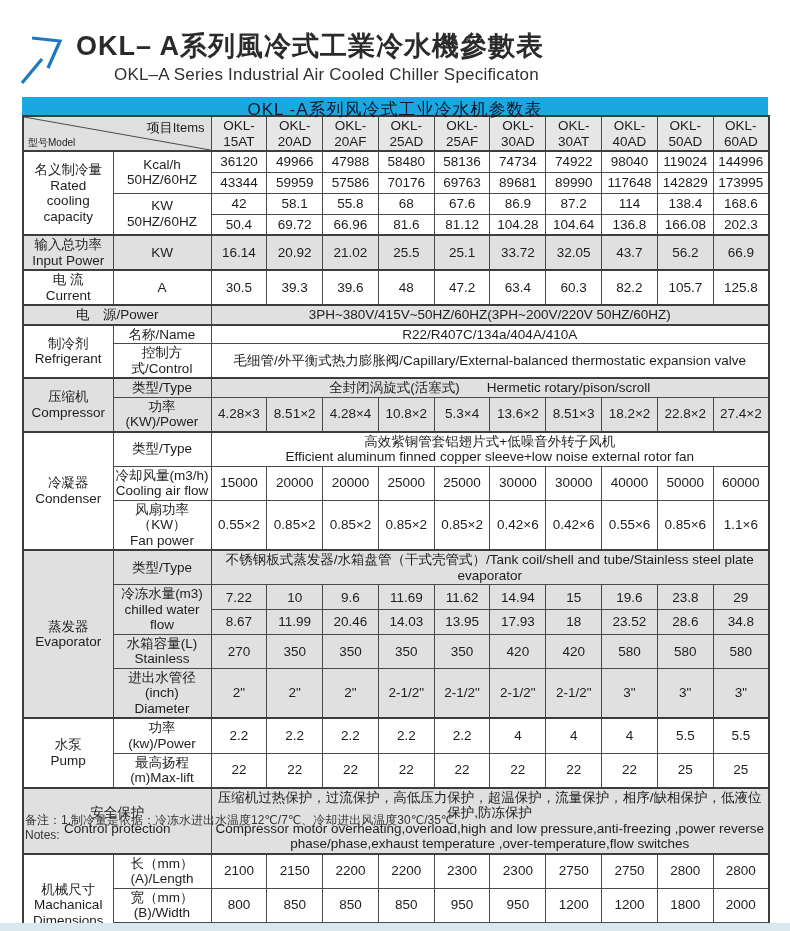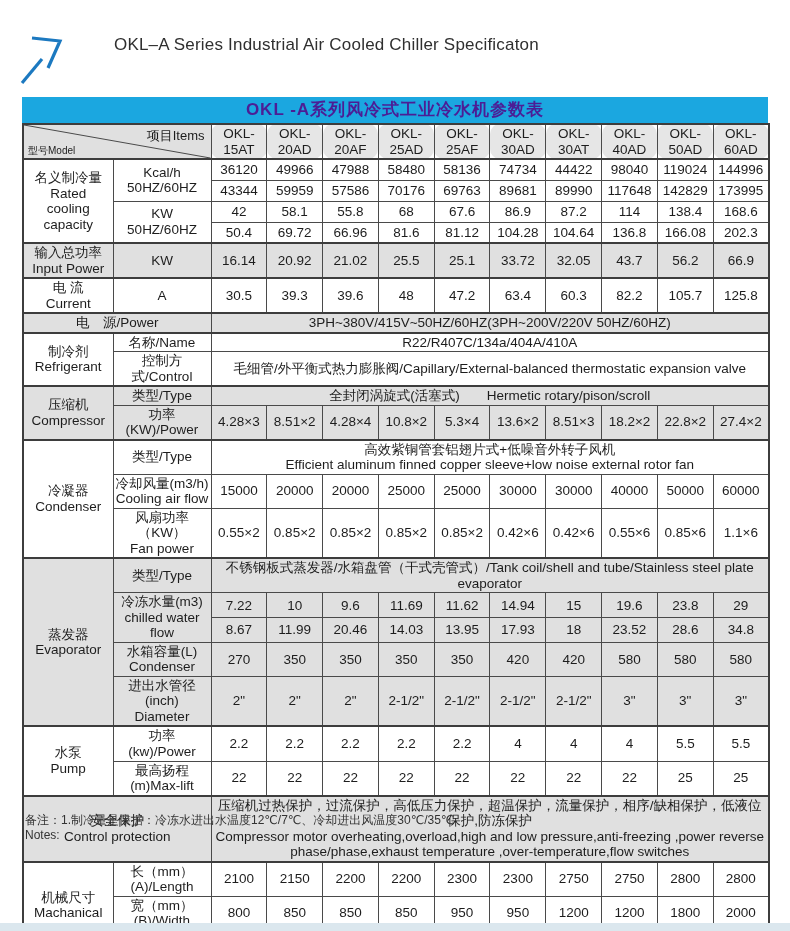--- a/index.html
+++ b/index.html
@@ -11,39 +11,39 @@
   
   .page-header { position:absolute; left:18px; top:26px; display:flex; }
   .logo { width:50px; height:60px; margin-right:8px; }
   .titles { padding-top:6px; }
   .title-zh { font-size:27px; font-weight:bold; color:#2b2b2b; letter-spacing:1px; line-height:1.1; }
   .title-en { font-size:17px; color:#2f2f2f; margin-top:3px; letter-spacing:0.2px;margin-left:38px; }
 
   
   .table-wrap { position:absolute; left:22px; top:97px; width:746px; }
   .table-title {
-    height:26px; line-height:26px; background:#1BA7E0; color:#4c1d95;
-    text-align:center; font-size:17px; font-weight:bold; letter-spacing:1px;
+    height:18px; line-height:26px; background:#1BA7E0; color:#0f172a;
+    text-align:center; font-size:17px; font-weight:normal; letter-spacing:1px;
   }
   table.spec {
     border-collapse:collapse; table-layout:fixed; width:746px;
     border:2px solid #3d3d3d;
   }
   table.spec td {
     border:1px solid #4a4a4a; text-align:center; vertical-align:middle;
     padding:1px 2px; font-size:13.5px; color:#1d1d1d; overflow:hidden;
     background:#ffffff; line-height:1.15;
   }
   tr.gray td { background:#e0e0e0; }
   tr.sec td { border-top:2px solid #3d3d3d; }
   td.cat  { font-size:13px; white-space:pre-line; line-height:1.3;margin-top:8px; }
   td.lbl  { font-size:13px; white-space:pre-line; }
   td.merged { font-size:13px; white-space:pre-line; }
   td.val { font-size:13.5px; }
-  td.model-cell { font-size:13.5px; white-space:pre-line; background:#e6e6e6 !important; line-height:1.1;border-radius:10px; }
+  td.model-cell { font-size:13.5px; white-space:pre-line; background:#e6e6e6 !important; line-height:1.1; }
   
   td.corner { position:relative; background:#e0e0e0 !important; padding:0; }
   .corner-svg { position:absolute; left:0; top:0; width:100%; height:100%; }
   .corner-model { position:absolute; left:4px; bottom:2px; font-size:10px; }
   .corner-items { position:absolute; right:6px; top:4px; font-size:13px; }
 
   
   .notes { position:absolute; left:25px; top:813px; width:740px; font-size:12px; color:#333; }
   .note-line { line-height:15px; white-space:pre; }
   .ind1 { padding-left:38px; }
@@ -55,20 +55,21 @@
 <body>
 
 <div class="page">
 
   <div class="page-header">
     <svg class="logo" viewBox="0 0 50 60">
       <path d="M14 12 L42 15 L30 42" fill="none" stroke="#1C79C0" stroke-width="3.2" stroke-linejoin="miter"></path>
       <path d="M4 57 L24 33" fill="none" stroke="#1C79C0" stroke-width="3.2"></path>
     </svg>
     <div class="titles">
+      <div class="title-zh">OKL– A系列風冷式工業冷水機參數表</div>
       <div class="title-en">OKL–A Series Industrial Air Cooled Chiller Specificaton</div>
     </div>
   </div>
 
   <div class="table-wrap">
     <div class="table-title">OKL -A系列风冷式工业冷水机参数表</div>
 
     <table class="spec">
       <colgroup>
         <col style="width:90px">
@@ -122,21 +123,21 @@
 cooling
 capacity</td>
           <td class="lbl" rowspan="2">Kcal/h
 50HZ/60HZ</td>
         <td class="val">36120</td>
             <td class="val">49966</td>
             <td class="val">47988</td>
             <td class="val">58480</td>
             <td class="val">58136</td>
             <td class="val">74734</td>
-            <td class="val">44422</td>
+            <td class="val">74922</td>
             <td class="val">98040</td>
             <td class="val">119024</td>
             <td class="val">144996</td>
           </tr>
         <tr style="height:21px">
             <td class="val">43344</td>
             <td class="val">59959</td>
             <td class="val">57586</td>
             <td class="val">70176</td>
             <td class="val">69763</td>
@@ -304,21 +305,21 @@
             <td class="val">14.03</td>
             <td class="val">13.95</td>
             <td class="val">17.93</td>
             <td class="val">18</td>
             <td class="val">23.52</td>
             <td class="val">28.6</td>
             <td class="val">34.8</td>
           </tr>
         <tr class="gray" style="height:32px">
           <td class="lbl">水箱容量(L)
-Condenser</td>
+Stainless</td>
         <td class="val">270</td>
             <td class="val">350</td>
             <td class="val">350</td>
             <td class="val">350</td>
             <td class="val">350</td>
             <td class="val">420</td>
             <td class="val">420</td>
             <td class="val">580</td>
             <td class="val">580</td>
             <td class="val">580</td>

